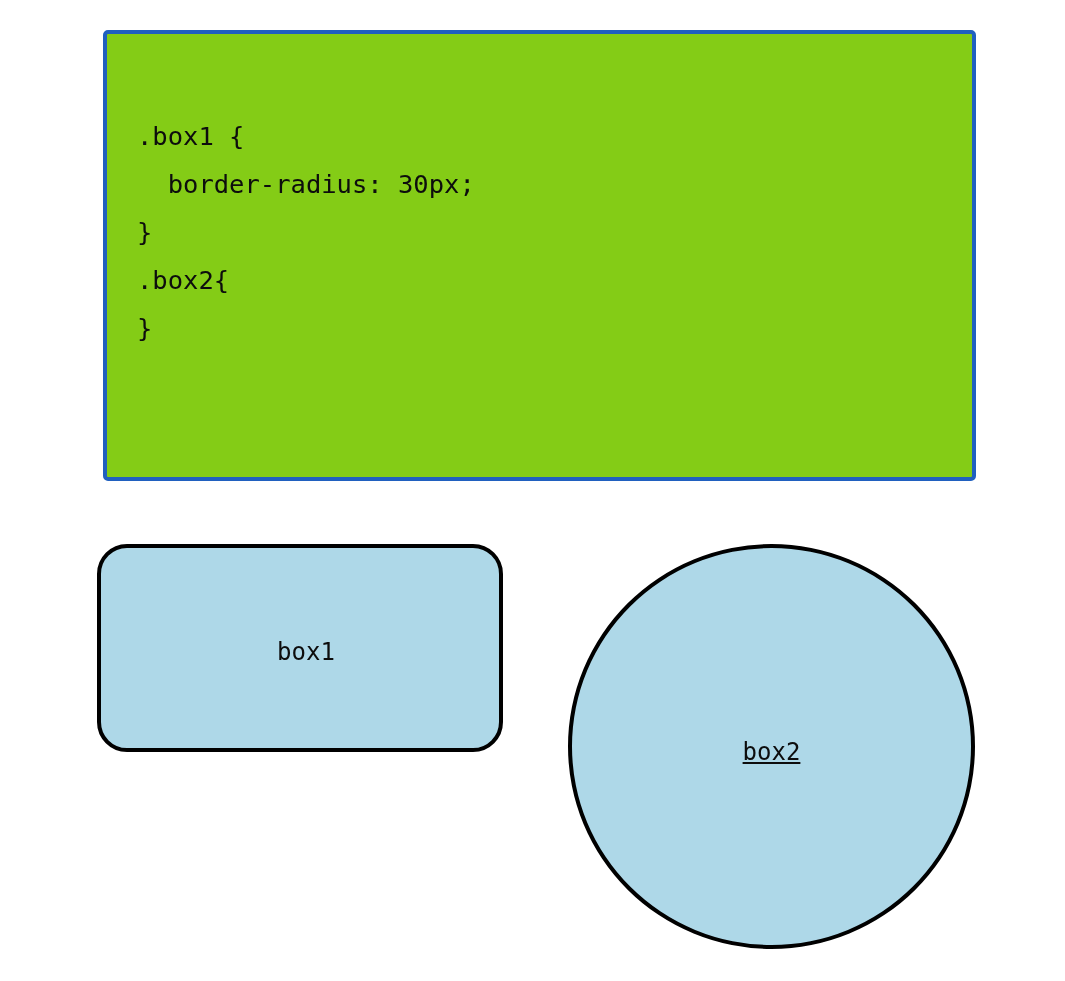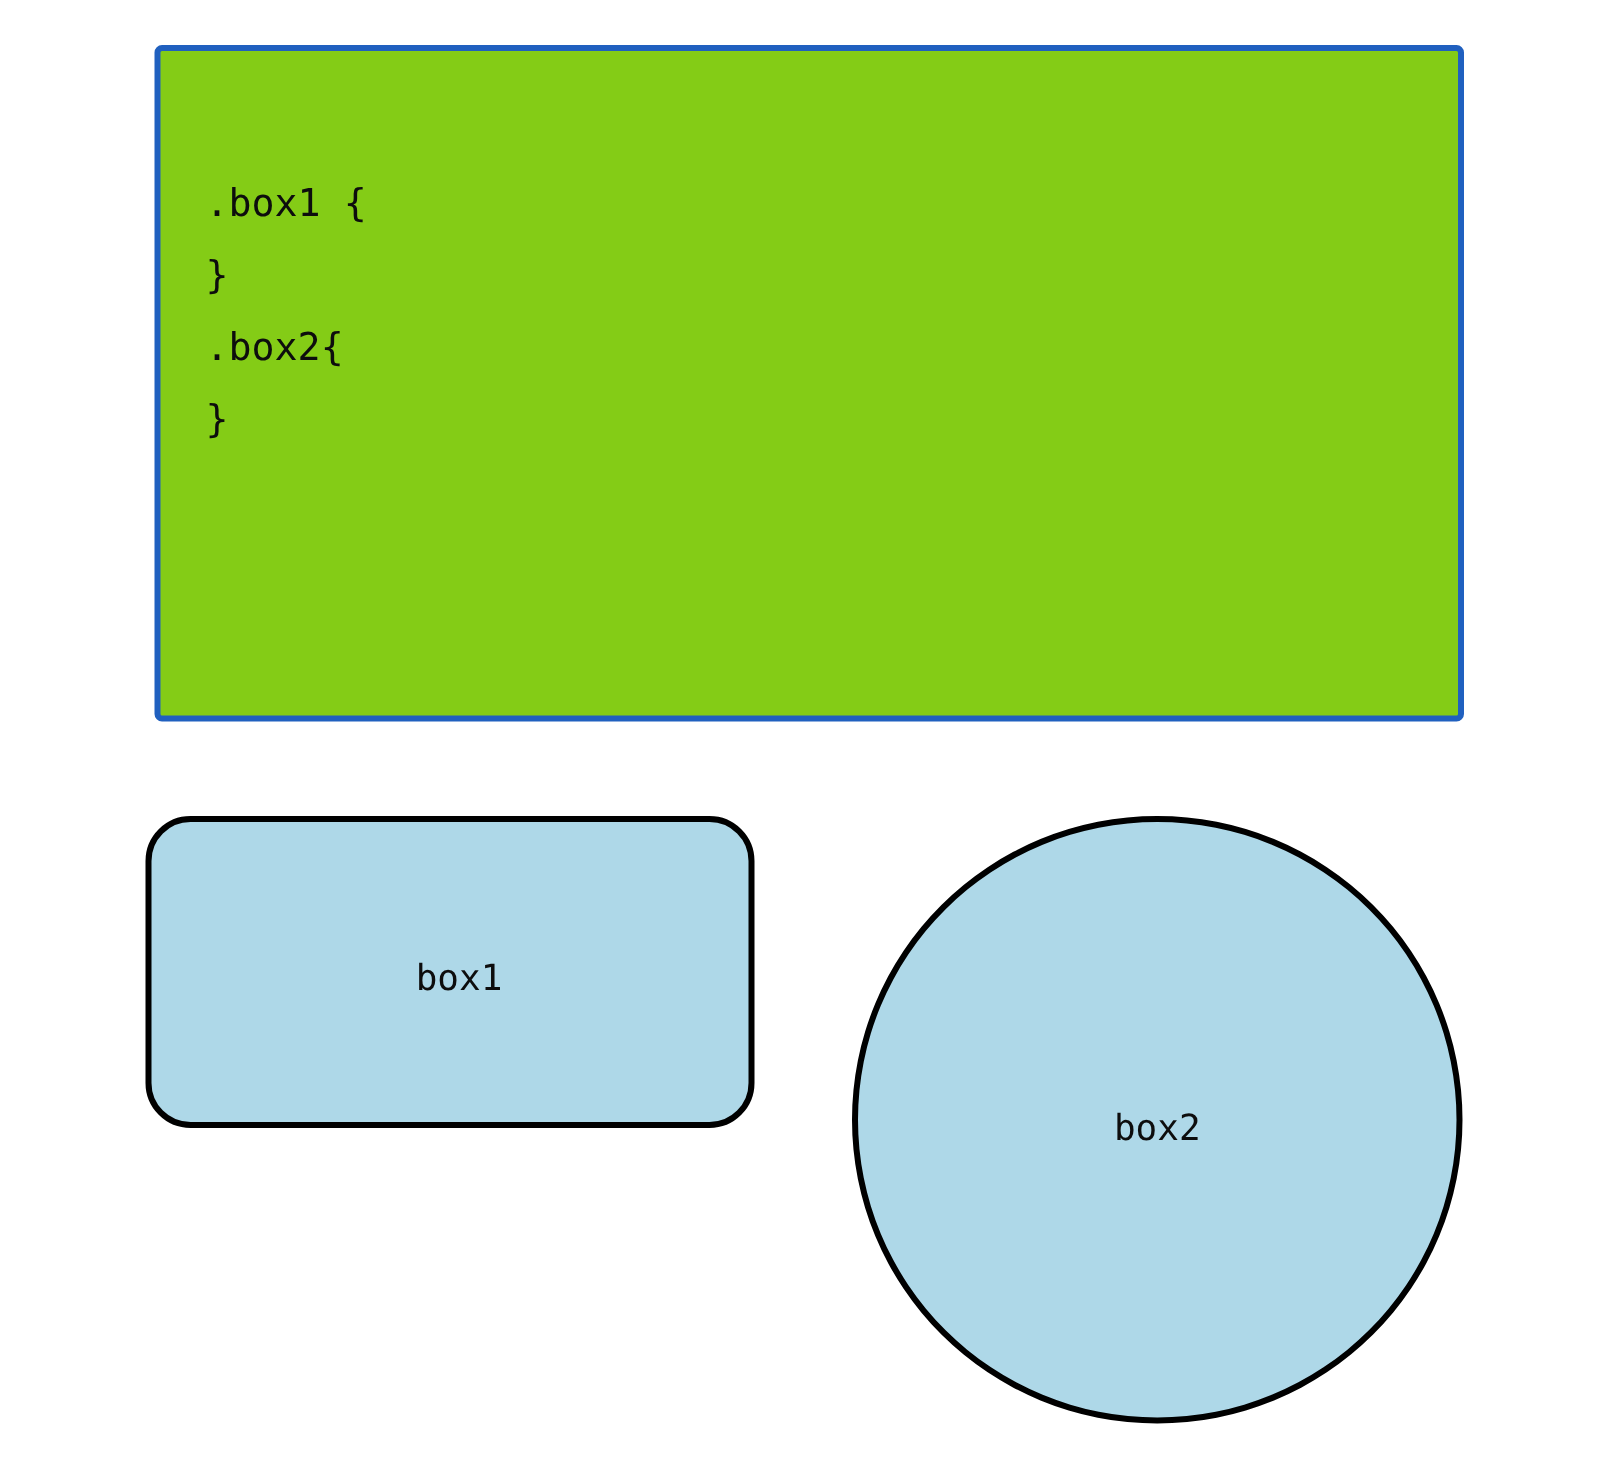--- a/index.html
+++ b/index.html
@@ -83,27 +83,28 @@
     background: #aed8e8;
     border: 4px solid #000000;
     border-radius: 50%;
   }
   #box2-shape .shape-label {
     position: absolute;
     left: 0;
     right: 0;
     top: 192px;
     text-align: center;
+    text-decoration: underline;
   }
 </style>
 </head>
 <body>
 
 <div id="code-panel">
-  <pre id="code-listing"><span class="code-line">.box1 {</span><span class="code-line">}</span><span class="code-line">.box2{</span><span class="code-line">}</span></pre>
+  <pre id="code-listing"><span class="code-line">.box1 {</span><span class="code-line">  border-radius: 30px;</span><span class="code-line">}</span><span class="code-line">.box2{</span><span class="code-line">}</span></pre>
 </div>
 
 <div id="box1-shape">
   <span class="shape-label">box1</span>
 </div>
 
 <div id="box2-shape">
   <span class="shape-label">box2</span>
 </div>
 

